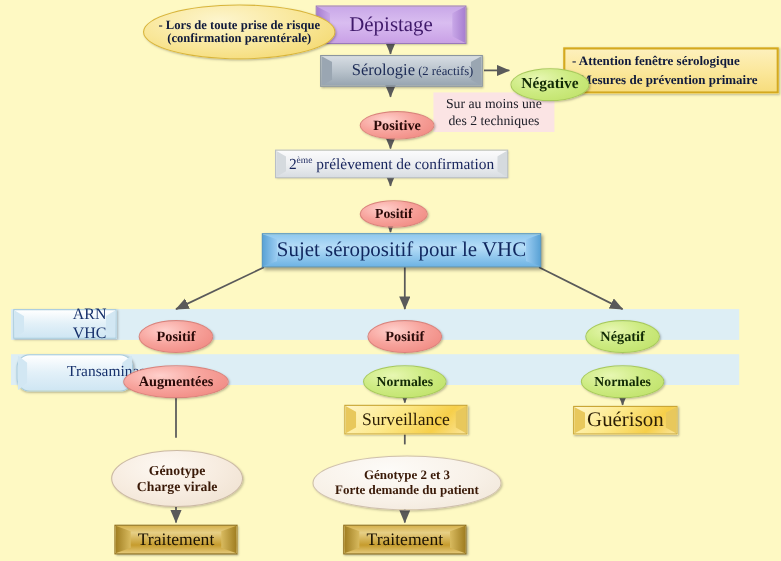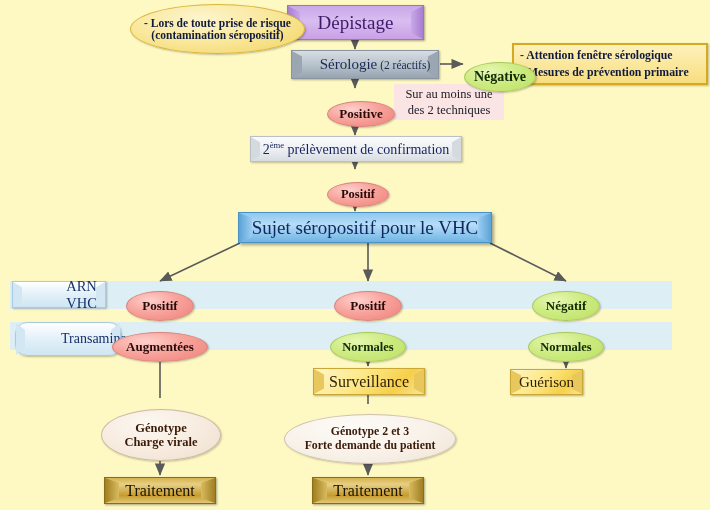--- a/index.html
+++ b/index.html
@@ -270,21 +270,21 @@
 
       <line x1="368" y1="450" x2="368" y2="475" marker-end="url(#ah)"></line>
     </g>
   </svg>
 
   <div class="callout serif" style="left:130px; top:4px; width:175px; height:50px;
         border-radius:50%; align-items:center; text-align:center;
         background:radial-gradient(ellipse at 40% 28%, #fdf5cd 0%, #f9e79a 50%, #f2d360 100%);
         border:1px solid #d8b43a; font-size:11.5px; font-weight:bold;">
     <span>- Lors de toute prise de risque</span>
-    <span>(contamination séropositif)</span>
+    <span>(confirmation parentérale)</span>
   </div>
 
   <div class="box3d purple serif" style="left:287px; top:5px; width:137px; height:35px; font-size:19px;">
     <span class="inner">Dépistage</span>
   </div>
 
   <div class="box3d greybox serif" style="left:291px; top:50px; width:148px; height:29px; font-size:15px;">
     <span class="inner">
       <span>Sérologie</span><span style="font-size:11.5px;">&nbsp;</span><span style="font-size:11.5px;">(2 réactifs)</span>
     </span>
@@ -349,21 +349,21 @@
 
   <div class="ellipse ell-cream serif b" style="left:101px; top:397px; width:120px; height:52px; font-size:12.5px;">
     <span>Génotype</span>
     <span>Charge virale</span>
   </div>
 
   <div class="box3d goldlight serif" style="left:313px; top:368px; width:112px; height:27px; font-size:16px;">
     <span class="inner">Surveillance</span>
   </div>
 
-  <div class="box3d goldlight serif" style="left:510px; top:369px; width:73px; height:26px; font-size:15px;">
+  <div class="box3d goldlight serif" style="left:521px; top:369px; width:95px; height:26px; font-size:19px;">
     <span class="inner">Guérison</span>
   </div>
 
   <div class="ellipse ell-cream2 serif b" style="left:284px; top:402px; width:172px; height:50px; font-size:11.8px;">
     <span>Génotype 2 et 3</span>
     <span>Forte demande du patient</span>
   </div>
 
   <div class="box3d golddark serif" style="left:104px; top:477px; width:112px; height:27px; font-size:16px;">
     <span class="inner">Traitement</span>

